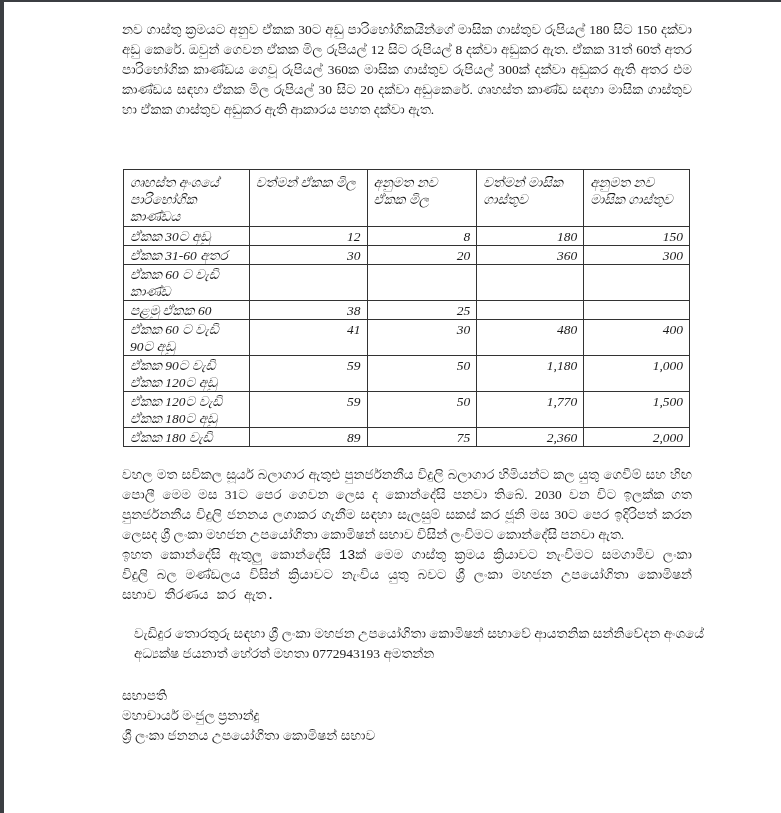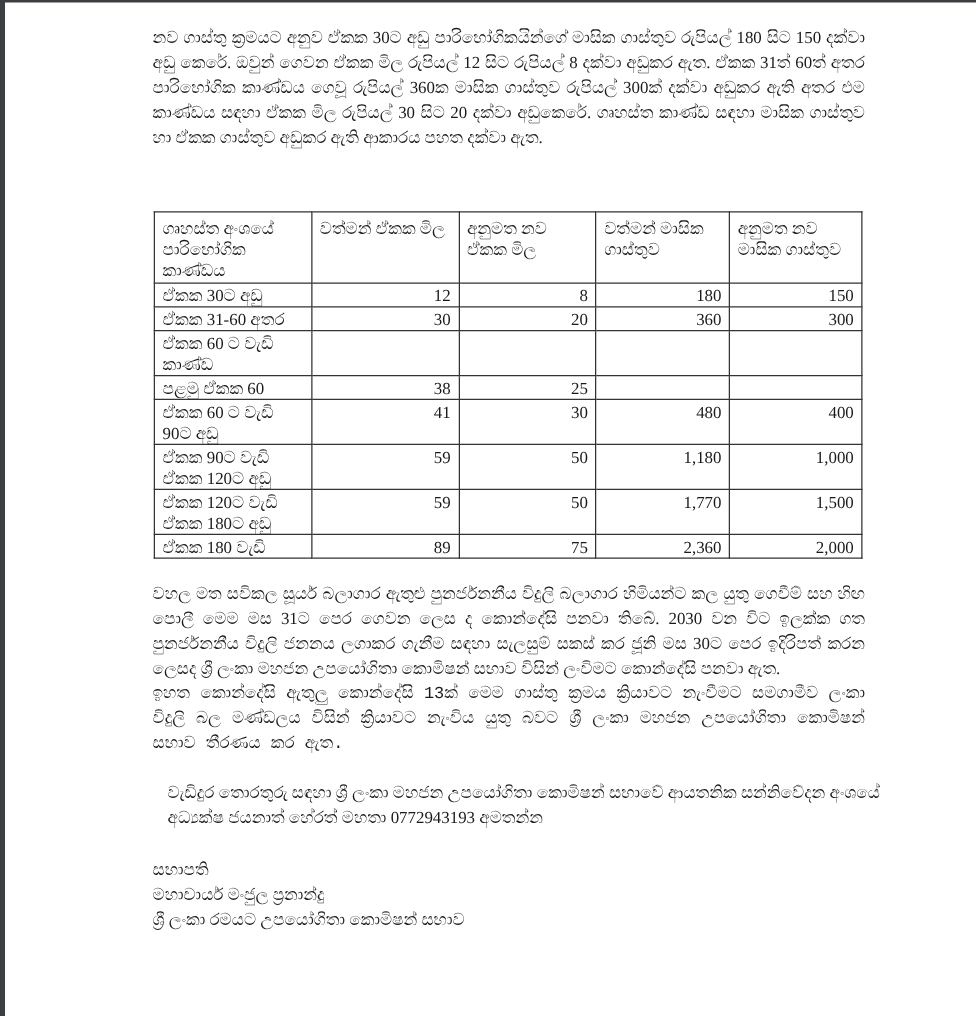--- a/index.html
+++ b/index.html
@@ -19,21 +19,21 @@
   }
   #p1 { top: 20px; }
   #p2 { top: 465px; }
   #p3 { top: 546px; font-family: Liberation Mono, monospace; }
   #p4 { top: 612px; }
   .sig { position: absolute; left: 122px; top: 686px; font-size: 13.5px; line-height: 20px; }
   .sig div { white-space: nowrap; }
   table.tariff {
     position: absolute; left: 123px; top: 169px;
     border-collapse: collapse; width: 567px;
-    font-size: 13.5px; line-height: 17px;
+    font-size: 13.5px; line-height: 17px; font-style: italic;
   }
   table.tariff th, table.tariff td {
     border: 1px solid #333;
     padding: 1px 6px 0 6px;
     vertical-align: top;
   }
   table.tariff th { font-weight: normal; text-align: left; height: 52px; padding-top: 4px; }
   table.tariff td.num { text-align: right; }
   table.tariff td.lbl { text-align: left; }
   col.c1 { width: 126px; } col.c2 { width: 118px; } col.c3 { width: 110px; }
@@ -127,16 +127,16 @@
     </tbody>
   </table>
 
   <p class="para" id="p2" style="margin:0">වහල මත සවිකල සූර්ය බලාගාර ඇතුළු පුනර්ජනනීය විදුලි බලාගාර හිමියන්ට කල යුතු ගෙවීම් සහ හිඟ පොලී මෙම මස 31ට පෙර ගෙවන ලෙස ද කොන්දේසි පනවා තිබේ. 2030 වන විට ඉලක්ක ගත පුනර්ජනනීය විදුලි ජනනය ලගාකර ගැනීම සඳහා සැලසුම් සකස් කර ජූනි මස 30ට පෙර ඉදිරිපත් කරන ලෙසද ශ්‍රී ලංකා මහජන උපයෝගිතා කොමිෂන් සභාව විසින් ලංවිමට කොන්දේසි පනවා ඇත.</p>
   <p class="para" id="p3" style="margin:0">ඉහත කොන්දේසි ඇතුලු කොන්දේසි 13ක් මෙම ගාස්තු ක්‍රමය ක්‍රියාවට නැංවීමට සමගාමීව ලංකා විදුලි බල මණ්ඩලය විසින් ක්‍රියාවට නැංවිය යුතු බවට ශ්‍රී ලංකා මහජන උපයෝගිතා කොමිෂන් සභාව තීරණය කර ඇත.</p>
   <p class="para" id="p4" style="margin:12px">වැඩිදුර තොරතුරු සඳහා ශ්‍රී ලංකා මහජන උපයෝගිතා කොමිෂන් සභාවේ ආයතනික සන්නිවේදන අංශයේ අධ්‍යක්ෂ ජයනාත් හේරත් මහතා 0772943193 අමතන්න</p>
 
   <div class="sig">
     <div>සභාපති</div>
     <div>මහාචාර්ය මංජුල ප්‍රනාන්දු</div>
-    <div>ශ්‍රී ලංකා රමයට උපයෝගිතා කොමිෂන් සභාව</div>
+    <div>ශ්‍රී ලංකා ජනනය උපයෝගිතා කොමිෂන් සභාව</div>
   </div>
 
 </div>
 
 </body></html>

